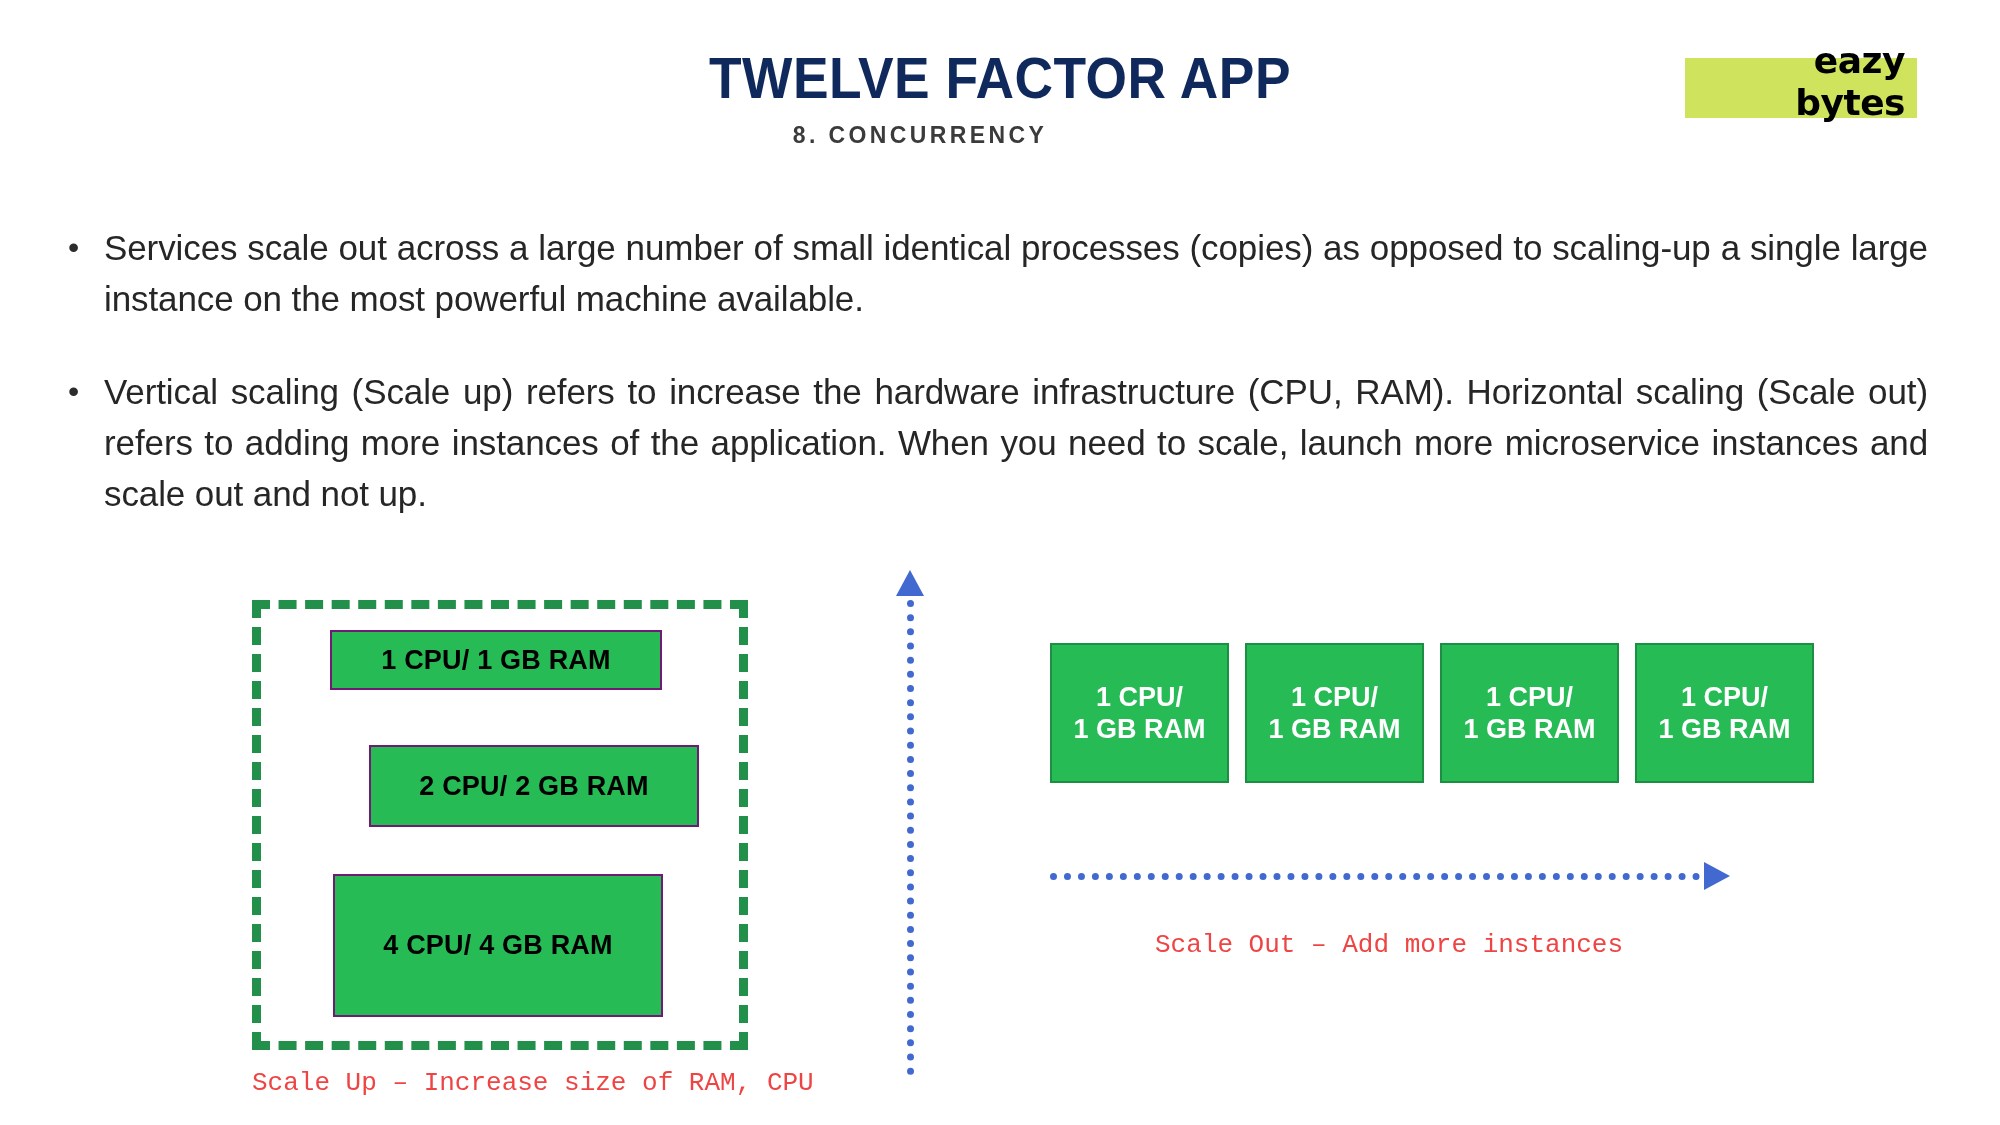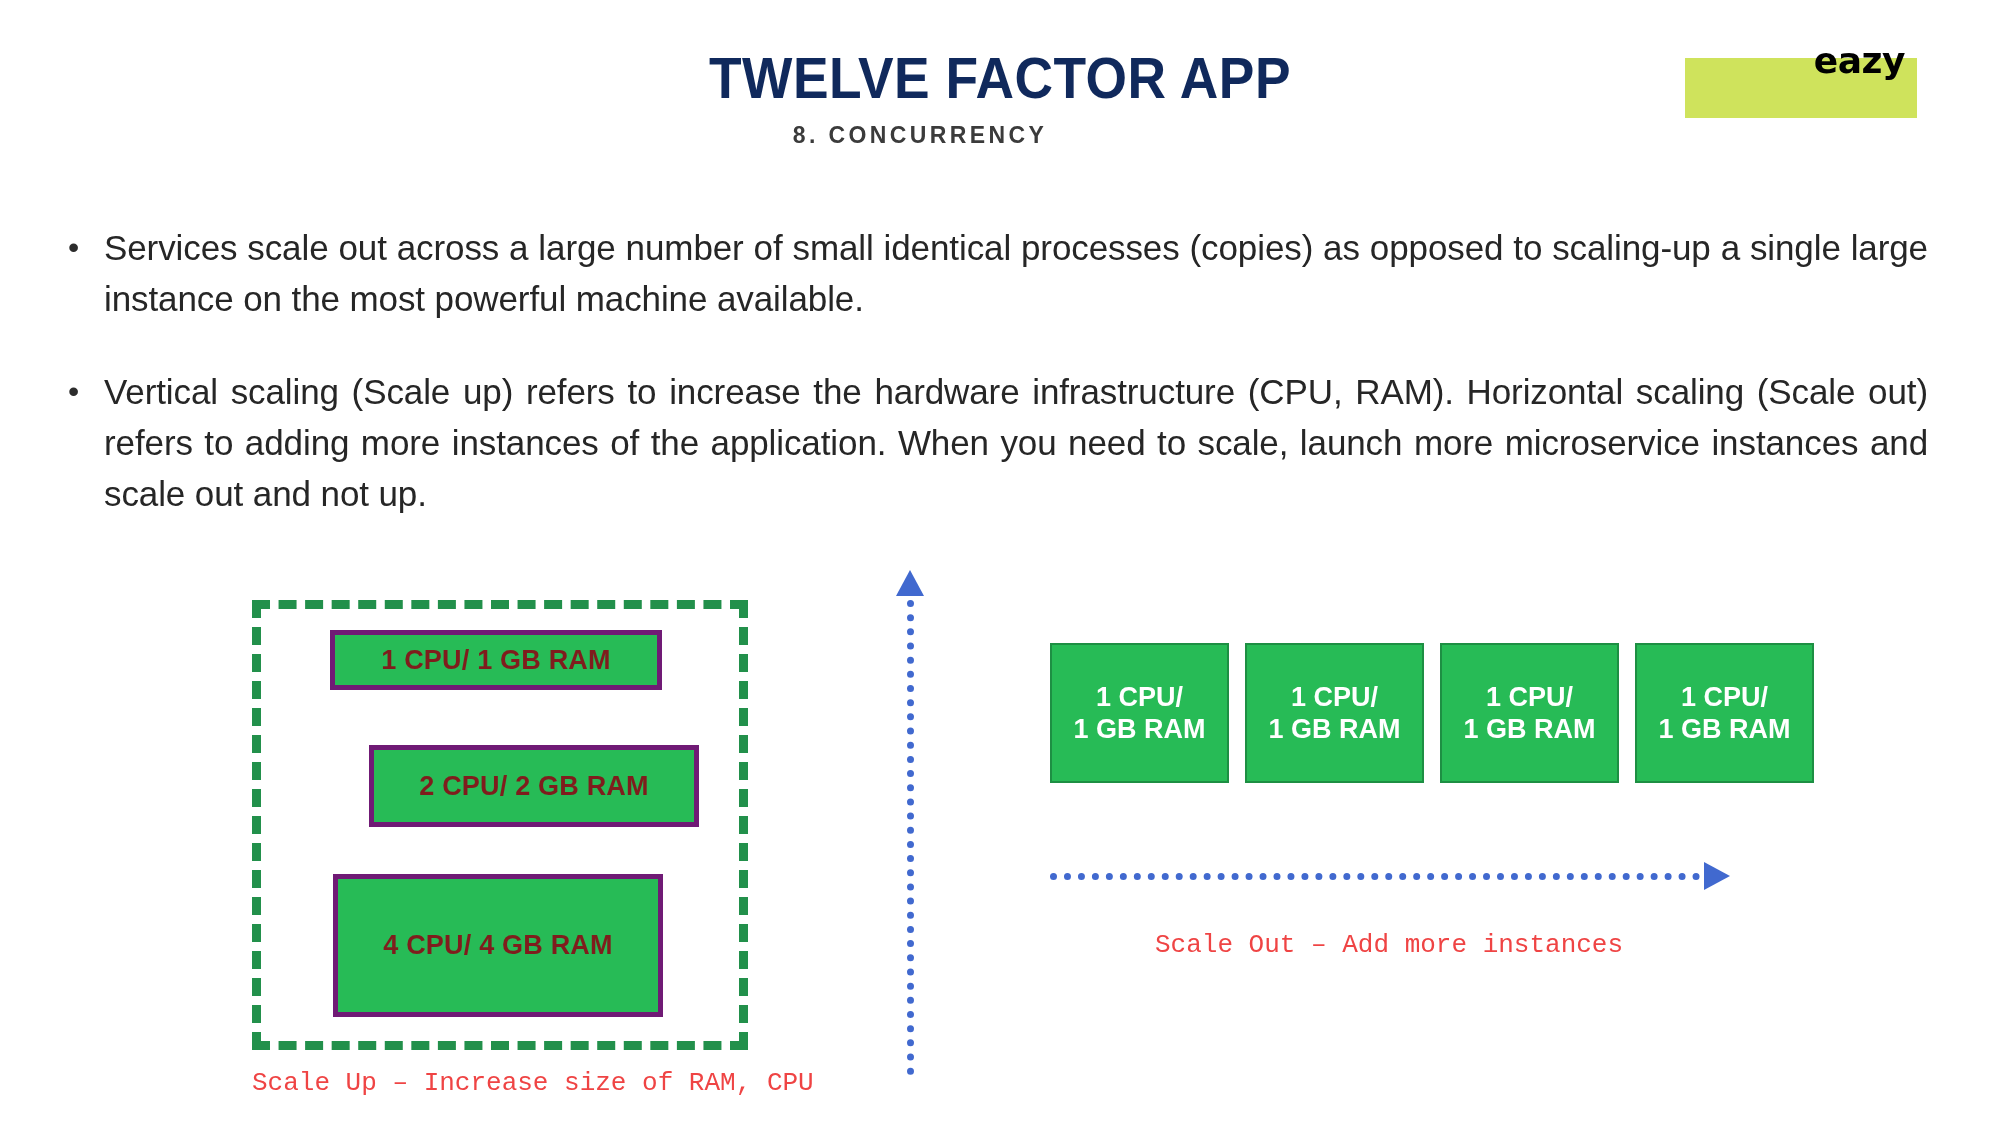--- a/index.html
+++ b/index.html
@@ -115,26 +115,26 @@
     left: 252px;
     top: 600px;
     width: 496px;
     height: 450px;
     border: 9px dashed #22904b;
     box-sizing: border-box;
   }
   .vm-box {
     position: absolute;
     background: #27bb56;
-    border: 5px solid #701a75;
+    border: 2px solid #701a75;
     box-sizing: border-box;
     display: flex;
     align-items: center;
     justify-content: center;
-    color: #7f1d1d;
+    color: #000000;
     font-family: "Liberation Sans", sans-serif;
     font-weight: 700;
     font-size: 27px;
     letter-spacing: 0.2px;
     text-align: center;
   }
   #vm-1 { left: 330px; top: 630px;  width: 332px; height: 60px; }
   #vm-2 { left: 333px; top: 745px;  width: 330px; height: 82px; margin-left: 36px; }
   #vm-3 { left: 333px; top: 874px;  width: 330px; height: 143px; }
 
@@ -231,20 +231,21 @@
 </head>
 <body>
 
 <div class="slide-title">TWELVE FACTOR APP</div>
 <div class="slide-subtitle">8. CONCURRENCY</div>
 
 <div class="logo-wrap">
   <div class="logo-box"></div>
   <div class="logo-text">
     <div>eazy</div>
+    <div>bytes</div>
   </div>
 </div>
 
 <div class="bullets">
   <div class="bullet-row">
     <span class="bullet-dot">•</span>
     <div class="bullet-text">Services scale out across a large number of small identical processes (copies) as opposed to scaling-up a single large instance on the most powerful machine available.</div>
   </div>
   <div class="bullet-row">
     <span class="bullet-dot">•</span>

